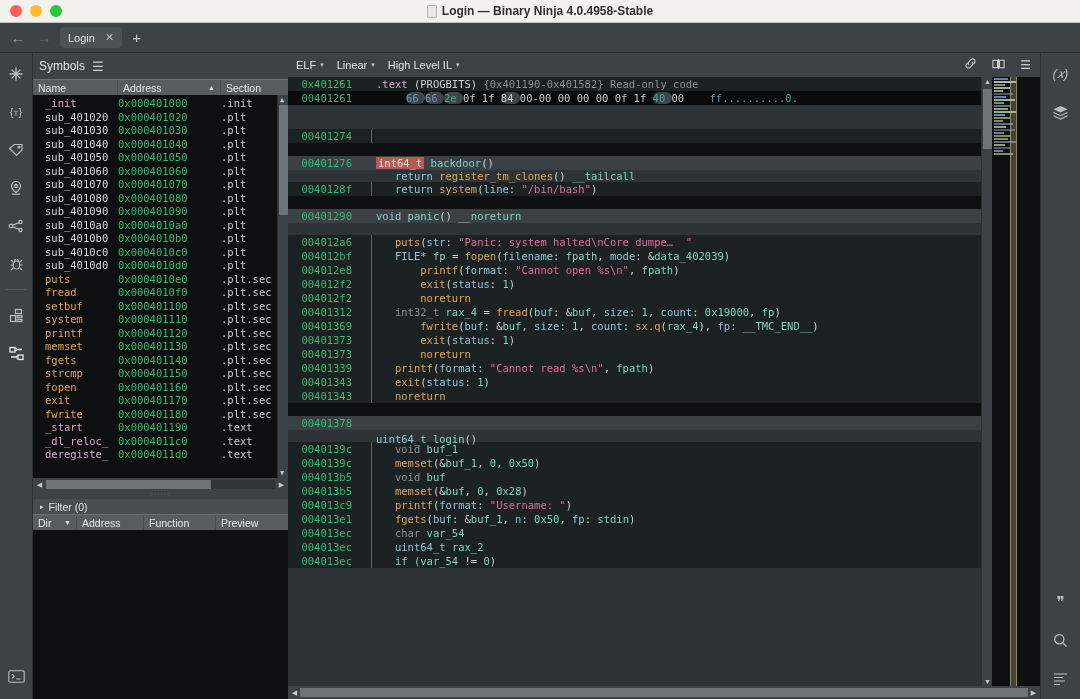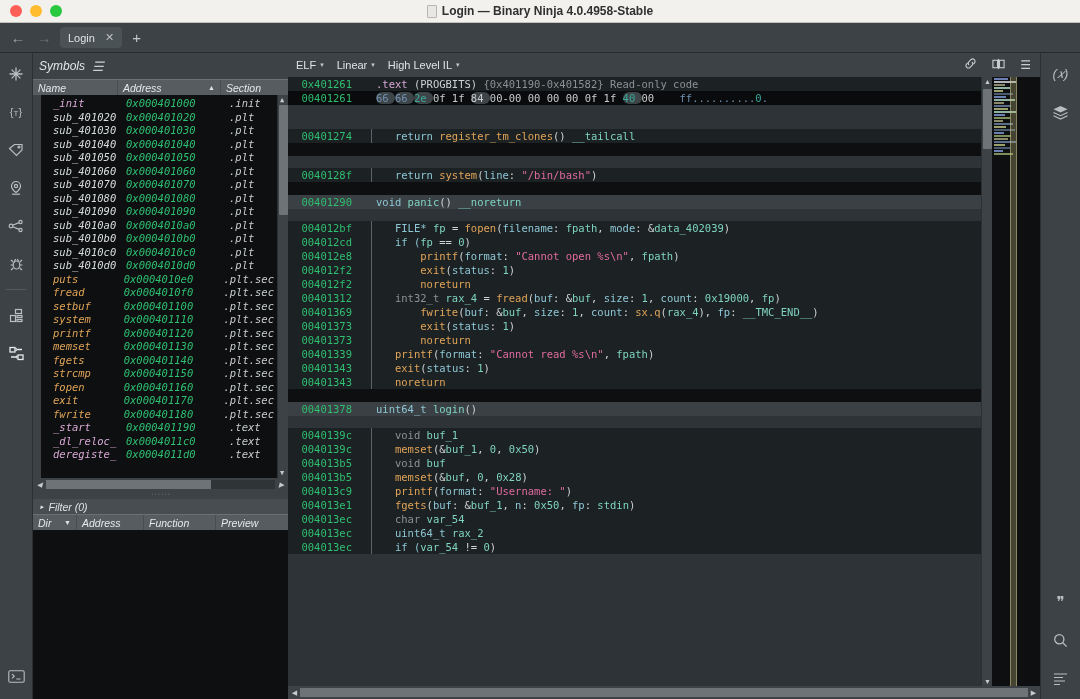--- a/index.html
+++ b/index.html
@@ -57,21 +57,21 @@
     width:26px; height:26px; display:flex; align-items:center; justify-content:center;
     color:#b8bec1; position:relative;
   }
   .rail-ico.active::before {
     content:""; position:absolute; left:-8px; top:1px; width:2px; height:24px; background:#e8eaeb;
   }
   .rail-sep { width:20px; height:1px; background:#545a5d; }
   .rail-spacer { flex:1; }
 
   
-  #leftpanel { width:255px; background:#3c4245; display:flex; flex-direction:column; flex:none;font-style:italic; }
+  #leftpanel { width:255px; background:#3c4245; display:flex; flex-direction:column; flex:none; }
   #sym-header {
     height:26px; display:flex; align-items:center; gap:7px; padding:0 6px;
   }
   #sym-header .ttl { font-size:12px; color:#e3e6e7; }
   .searchbox {
     flex:1; height:19px; background:#2b3033; border-radius:3px;
     display:flex; align-items:center; gap:5px; padding:0 6px; color:#9aa1a4; font-size:10.5px;
   }
   .hamb { color:#c7ccce; font-size:13px; letter-spacing:0; }
 
@@ -81,21 +81,20 @@
   }
   .tablehdr > div { padding-left:5px; border-right:1px solid #474d50; height:100%; display:flex; align-items:center; }
   .c-name { width:85px; }
   .c-addr { width:103px; position:relative; }
   .c-sect { flex:1; border-right:none !important; }
   .sortcaret { position:absolute; right:5px; font-size:7px; color:#dfe2e3; }
 
   #symlist {
     background:#0d0f10; flex:1; overflow:hidden; position:relative;
     padding:2px 14px 0 0;
-    margin-left:8px;
   }
   .symrow { display:flex; height:13.5px; font-size:10.5px; line-height:13.5px; }
   .symrow .n { width:85px; padding-left:12px; }
   .symrow .a { width:103px; color:#2fbf71; }
   .symrow .s { flex:1; color:#c9cdce; }
   .n.fn { color:#d9a8d6; }
   .n.imp { color:#e0a458; }
   .n.sub { color:#d8dcdd; }
 
   .vscroll {
@@ -132,21 +131,21 @@
   #viewbar .sp { flex:1; }
   #viewbar .tbico { color:#c7ccce; font-size:12px; padding:0 1px; }
 
   #codewrap { flex:1; display:flex; min-height:0; }
   #code { flex:1; background:#2d3336; overflow:hidden; position:relative; min-width:0; }
   .ln { display:flex; font-size:10.5px; line-height:14px; height:14px; white-space:pre; }
   .addr { color:#2fbf71; width:74px; text-align:right; padding-right:10px; flex:none; }
   .gut { width:10px; flex:none; }
   .gut.bar { border-left:1px solid #5c6366; margin-left:9px; width:1px; }
   .code-hdr { background:#3a4044; }
-  .code-sel { background:#0a0b0c; }
+  .code-sel { background:#0a0b0c;gap:30px; }
   .code-body { background:#1c2123; }
   .spacer-dark { background:#0d0f10; height:13px; }
   .spacer-mid { background:#2d3336; height:12px; }
 
   
   .t-kw   { color:#8ec7d6; }
   .t-type { color:#8ec7d6; }
   .t-fn   { color:#7fd4c1; }
   .t-fnimp{ color:#e0a458; }
   .t-str  { color:#e06c9f; }
@@ -478,41 +477,42 @@
       <span class="tbico">☰</span>
     </div>
 
     <div id="codewrap">
       <div id="code" class="mono">
         <div id="codelines">
             <div class="ln code-body"><div class="addr">0x401261</div><div style="padding-left: 14px;"><span class="t-sect">.text</span><span class="t-plain"> (PROGBITS) </span><span class="t-dim">{0x401190-0x401582}</span><span class="t-dim"> Read-only code</span></div></div>
             <div class="ln code-sel"><div class="addr">00401261</div><div style="padding-left: 14px;"><span class="t-hexc t-hexb">66 </span><span class="t-hexc t-hexb">66 </span><span class="t-hexg t-hexb">2e </span><span class="t-hex">0f 1f </span><span class="t-hex t-hexb">84 </span><span class="t-hex">00-00 00 00 00 0f 1f </span><span class="t-hexg t-hexb">40 </span><span class="t-hex">00</span><span class="t-hex">    </span><span class="t-hexc">ff..........</span><span class="t-hexg">0</span><span class="t-hexc">.</span></div></div>
             <div class="spacer-mid"></div>
             <div class="spacer-mid"></div>
-            <div class="ln code-body"><div class="addr">00401274</div><div class="gut bar"></div><div style="padding-left: 4px;"><span class="t-kw">   return </span><span class="t-fnimp">register_tm_clones</span><span class="t-plain">() </span><span class="t-varn">__tailcall</span></div></div>
+            <div class="ln code-body"><div class="addr">00401274</div><div class="gut bar"></div><div style="padding-left: 4px; margin-top: 40px;"><span class="t-kw">   return </span><span class="t-fnimp">register_tm_clones</span><span class="t-plain">() </span><span class="t-varn">__tailcall</span></div></div>
             <div class="spacer-dark"></div>
+            <div class="ln code-hdr"><div class="addr">00401276</div><div style="padding-left: 14px;"><span class="t-err">int64_t</span><span class="t-fn"> backdoor</span><span class="t-plain">()</span></div></div>
             <div class="spacer-mid"></div>
             <div class="ln code-body"><div class="addr">0040128f</div><div class="gut bar"></div><div style="padding-left: 4px;"><span class="t-kw">   return </span><span class="t-fnimp">system</span><span class="t-plain">(</span><span class="t-arg">line</span><span class="t-plain">: </span><span class="t-str">"/bin/bash"</span><span class="t-plain">)</span></div></div>
             <div class="spacer-dark"></div>
             <div class="ln code-hdr"><div class="addr">00401290</div><div style="padding-left: 14px;"><span class="t-type">void </span><span class="t-fn">panic</span><span class="t-plain">() </span><span class="t-varn">__noreturn</span></div></div>
             <div class="spacer-mid"></div>
+            <div class="ln code-body"><div class="addr">004012a6</div><div class="gut bar"></div><div style="padding-left: 4px;"><span class="t-plain">   </span><span class="t-fnimp">puts</span><span class="t-plain">(</span><span class="t-arg">str</span><span class="t-plain">: </span><span class="t-str">"Panic: system halted\nCore dumpe…  "</span></div></div>
             <div class="ln code-body"><div class="addr">004012bf</div><div class="gut bar"></div><div style="padding-left: 4px;"><span class="t-plain">   </span><span class="t-type">FILE* </span><span class="t-varn">fp</span><span class="t-plain"> = </span><span class="t-fnimp">fopen</span><span class="t-plain">(</span><span class="t-arg">filename</span><span class="t-plain">: </span><span class="t-varn">fpath</span><span class="t-plain">, </span><span class="t-arg">mode</span><span class="t-plain">: &amp;</span><span class="t-varn">data_402039</span><span class="t-plain">)</span></div></div>
-            <div class="ln code-body"><div class="addr">004012cd</div><div class="gut bar"></div><div style="padding-left: 4px;"><span class="t-kw">   if (</span><span class="t-varn">fp</span><span class="t-plain"> == </span><span class="t-num">0</span><span class="t-plain">)</span></div></div>
             <div class="ln code-body"><div class="addr">004012e8</div><div class="gut bar"></div><div style="padding-left: 4px;"><span class="t-plain">       </span><span class="t-fnimp">printf</span><span class="t-plain">(</span><span class="t-arg">format</span><span class="t-plain">: </span><span class="t-str">"Cannot open %s\n"</span><span class="t-plain">, </span><span class="t-varn">fpath</span><span class="t-plain">)</span></div></div>
             <div class="ln code-body"><div class="addr">004012f2</div><div class="gut bar"></div><div style="padding-left: 4px;"><span class="t-plain">       </span><span class="t-fnimp">exit</span><span class="t-plain">(</span><span class="t-arg">status</span><span class="t-plain">: </span><span class="t-num">1</span><span class="t-plain">)</span></div></div>
             <div class="ln code-body"><div class="addr">004012f2</div><div class="gut bar"></div><div style="padding-left: 4px;"><span class="t-plain">       </span><span class="t-fnimp">noreturn</span></div></div>
             <div class="ln code-body"><div class="addr">00401312</div><div class="gut bar"></div><div style="padding-left: 4px;"><span class="t-plain">   </span><span class="t-dim">int32_t </span><span class="t-varn">rax_4</span><span class="t-plain"> = </span><span class="t-fnimp">fread</span><span class="t-plain">(</span><span class="t-arg">buf</span><span class="t-plain">: &amp;</span><span class="t-varn">buf</span><span class="t-plain">, </span><span class="t-arg">size</span><span class="t-plain">: </span><span class="t-num">1</span><span class="t-plain">, </span><span class="t-arg">count</span><span class="t-plain">: </span><span class="t-num">0x19000</span><span class="t-plain">, </span><span class="t-varn">fp</span><span class="t-plain">)</span></div></div>
             <div class="ln code-body"><div class="addr">00401369</div><div class="gut bar"></div><div style="padding-left: 4px;"><span class="t-plain">       </span><span class="t-fnimp">fwrite</span><span class="t-plain">(</span><span class="t-arg">buf</span><span class="t-plain">: &amp;</span><span class="t-varn">buf</span><span class="t-plain">, </span><span class="t-arg">size</span><span class="t-plain">: </span><span class="t-num">1</span><span class="t-plain">, </span><span class="t-arg">count</span><span class="t-plain">: </span><span class="t-fnimp">sx.q</span><span class="t-plain">(</span><span class="t-varn">rax_4</span><span class="t-plain">), </span><span class="t-arg">fp</span><span class="t-plain">: </span><span class="t-varn">__TMC_END__</span><span class="t-plain">)</span></div></div>
             <div class="ln code-body"><div class="addr">00401373</div><div class="gut bar"></div><div style="padding-left: 4px;"><span class="t-plain">       </span><span class="t-fnimp">exit</span><span class="t-plain">(</span><span class="t-arg">status</span><span class="t-plain">: </span><span class="t-num">1</span><span class="t-plain">)</span></div></div>
             <div class="ln code-body"><div class="addr">00401373</div><div class="gut bar"></div><div style="padding-left: 4px;"><span class="t-plain">       </span><span class="t-fnimp">noreturn</span></div></div>
             <div class="ln code-body"><div class="addr">00401339</div><div class="gut bar"></div><div style="padding-left: 4px;"><span class="t-plain">   </span><span class="t-fnimp">printf</span><span class="t-plain">(</span><span class="t-arg">format</span><span class="t-plain">: </span><span class="t-str">"Cannot read %s\n"</span><span class="t-plain">, </span><span class="t-varn">fpath</span><span class="t-plain">)</span></div></div>
             <div class="ln code-body"><div class="addr">00401343</div><div class="gut bar"></div><div style="padding-left: 4px;"><span class="t-plain">   </span><span class="t-fnimp">exit</span><span class="t-plain">(</span><span class="t-arg">status</span><span class="t-plain">: </span><span class="t-num">1</span><span class="t-plain">)</span></div></div>
             <div class="ln code-body"><div class="addr">00401343</div><div class="gut bar"></div><div style="padding-left: 4px;"><span class="t-plain">   </span><span class="t-fnimp">noreturn</span></div></div>
             <div class="spacer-dark"></div>
-            <div class="ln code-hdr"><div class="addr">00401378</div><div style="padding-left: 14px;"><span class="t-type">uint64_t </span><span class="t-fn">login</span><span class="t-plain">()</span></div></div>
+            <div class="ln code-hdr"><div class="addr">00401378</div><div style="padding-left: 14px; margin-top: 16px;"><span class="t-type">uint64_t </span><span class="t-fn">login</span><span class="t-plain">()</span></div></div>
             <div class="spacer-mid"></div>
             <div class="ln code-body"><div class="addr">0040139c</div><div class="gut bar"></div><div style="padding-left: 4px;"><span class="t-plain">   </span><span class="t-dim">void </span><span class="t-varn">buf_1</span></div></div>
             <div class="ln code-body"><div class="addr">0040139c</div><div class="gut bar"></div><div style="padding-left: 4px;"><span class="t-plain">   </span><span class="t-fnimp">memset</span><span class="t-plain">(&amp;</span><span class="t-varn">buf_1</span><span class="t-plain">, </span><span class="t-num">0</span><span class="t-plain">, </span><span class="t-num">0x50</span><span class="t-plain">)</span></div></div>
             <div class="ln code-body"><div class="addr">004013b5</div><div class="gut bar"></div><div style="padding-left: 4px;"><span class="t-plain">   </span><span class="t-dim">void </span><span class="t-varn">buf</span></div></div>
             <div class="ln code-body"><div class="addr">004013b5</div><div class="gut bar"></div><div style="padding-left: 4px;"><span class="t-plain">   </span><span class="t-fnimp">memset</span><span class="t-plain">(&amp;</span><span class="t-varn">buf</span><span class="t-plain">, </span><span class="t-num">0</span><span class="t-plain">, </span><span class="t-num">0x28</span><span class="t-plain">)</span></div></div>
             <div class="ln code-body"><div class="addr">004013c9</div><div class="gut bar"></div><div style="padding-left: 4px;"><span class="t-plain">   </span><span class="t-fnimp">printf</span><span class="t-plain">(</span><span class="t-arg">format</span><span class="t-plain">: </span><span class="t-str">"Username: "</span><span class="t-plain">)</span></div></div>
             <div class="ln code-body"><div class="addr">004013e1</div><div class="gut bar"></div><div style="padding-left: 4px;"><span class="t-plain">   </span><span class="t-fnimp">fgets</span><span class="t-plain">(</span><span class="t-arg">buf</span><span class="t-plain">: &amp;</span><span class="t-varn">buf_1</span><span class="t-plain">, </span><span class="t-arg">n</span><span class="t-plain">: </span><span class="t-num">0x50</span><span class="t-plain">, </span><span class="t-arg">fp</span><span class="t-plain">: </span><span class="t-varn">stdin</span><span class="t-plain">)</span></div></div>
             <div class="ln code-body"><div class="addr">004013ec</div><div class="gut bar"></div><div style="padding-left: 4px;"><span class="t-plain">   </span><span class="t-dim">char </span><span class="t-varn">var_54</span></div></div>
             <div class="ln code-body"><div class="addr">004013ec</div><div class="gut bar"></div><div style="padding-left: 4px;"><span class="t-plain">   </span><span class="t-type">uint64_t </span><span class="t-varn">rax_2</span></div></div>
             <div class="ln code-body"><div class="addr">004013ec</div><div class="gut bar"></div><div style="padding-left: 4px;"><span class="t-kw">   if (</span><span class="t-varn">var_54</span><span class="t-plain"> != </span><span class="t-num">0</span><span class="t-plain">)</span></div></div>

